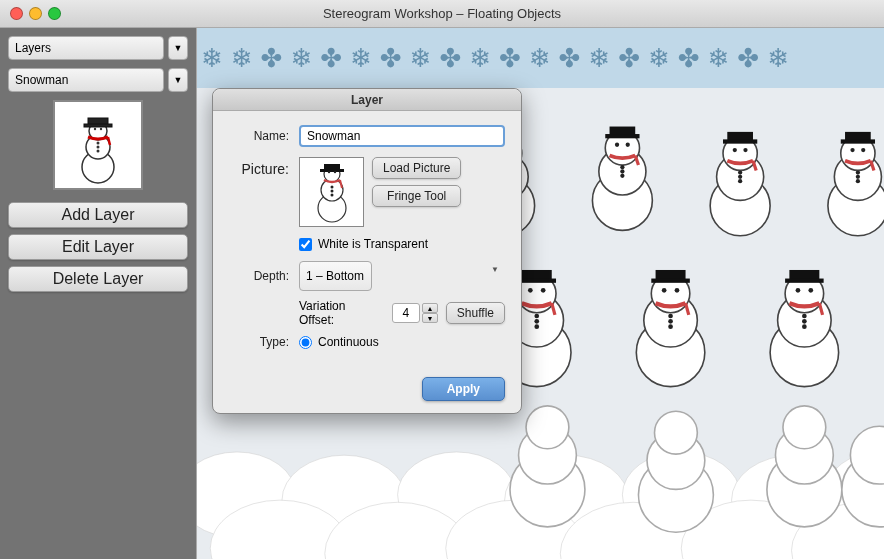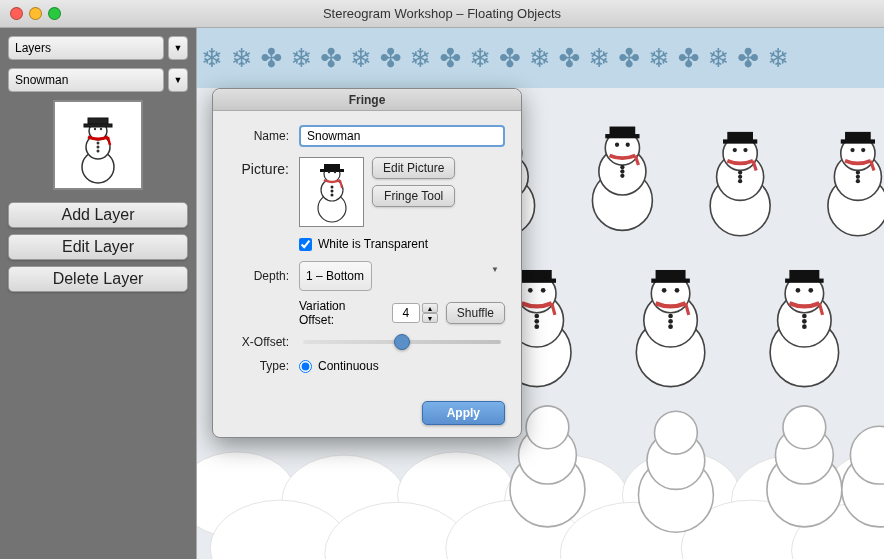--- a/index.html
+++ b/index.html
@@ -652,21 +652,21 @@
         </g>
         <g transform="translate(660, 310)">
           <circle cx="0" cy="65" r="35" fill="white" stroke="#aaa" stroke-width="1.5"></circle>
           <circle cx="0" cy="33" r="27" fill="white" stroke="#aaa" stroke-width="1.5"></circle>
         </g>
       </svg>
     </div>
 
     <div class="layer-dialog">
       <div class="dialog-titlebar">
-        <span>Fringe</span>
+        <span>Layer</span>
       </div>
       <div class="dialog-body">
 
         <div class="dialog-row">
           <span class="dialog-label">Name:</span>
           <input class="dialog-input" type="text" value="Snowman" style="">
         </div>
 
         <div class="picture-row">
           <span class="picture-label">Picture:</span>
@@ -682,21 +682,21 @@
                 <circle cx="27" cy="12" r="1.2" fill="#222"></circle>
                 <circle cx="33" cy="12" r="1.2" fill="#222"></circle>
                 <path d="M22 20 Q30 24 38 20" stroke="#c44" stroke-width="2.5" fill="none"></path>
                 <path d="M38 20 L40 28" stroke="#c44" stroke-width="2" fill="none"></path>
                 <circle cx="30" cy="27" r="1.5" fill="#222"></circle>
                 <circle cx="30" cy="31" r="1.5" fill="#222"></circle>
                 <circle cx="30" cy="35" r="1.5" fill="#222"></circle>
               </svg>
             </div>
             <div class="picture-buttons">
-              <button class="dialog-btn">Edit Picture</button>
+              <button class="dialog-btn">Load Picture</button>
               <button class="dialog-btn">Fringe Tool</button>
             </div>
           </div>
         </div>
 
         <div class="checkbox-row">
           <input type="checkbox" checked="" style="">
           <label>White is Transparent</label>
         </div>
 
@@ -715,24 +715,20 @@
           <div class="stepper">
             <input class="stepper-input" type="text" value="4" style="">
             <div class="stepper-btns">
               <div class="stepper-btn">▲</div>
               <div class="stepper-btn">▼</div>
             </div>
           </div>
           <button class="dialog-btn">Shuffle</button>
         </div>
 
-        <div class="xoffset-row dialog-row">
-          <span class="dialog-label">X-Offset:</span>
-          <input type="range" class="xoffset-slider" min="0" max="100" value="50" style="">
-        </div>
 
         <div class="type-row dialog-row">
           <span class="dialog-label">Type:</span>
           <div class="type-options">
             <div class="type-option">
               <input type="radio" name="type" checked="" style="">
               <span>Continuous</span>
             </div>
           </div>
         </div>

